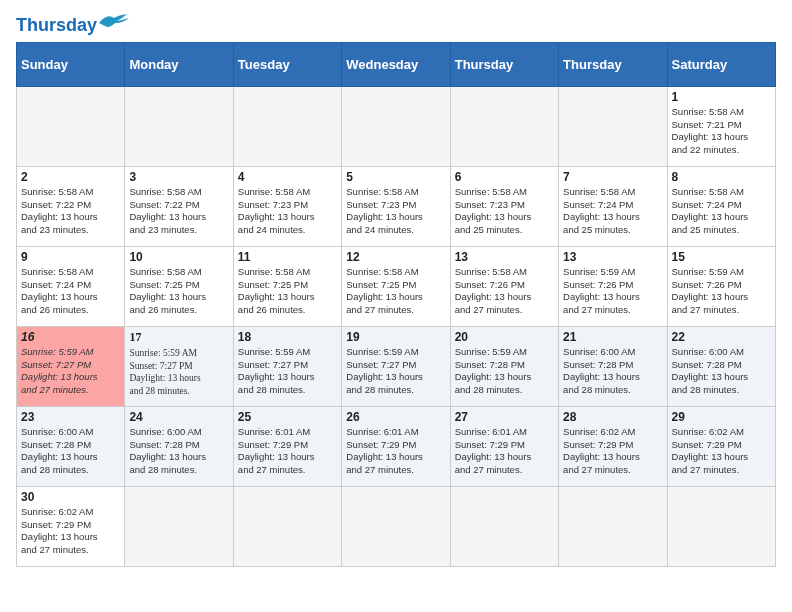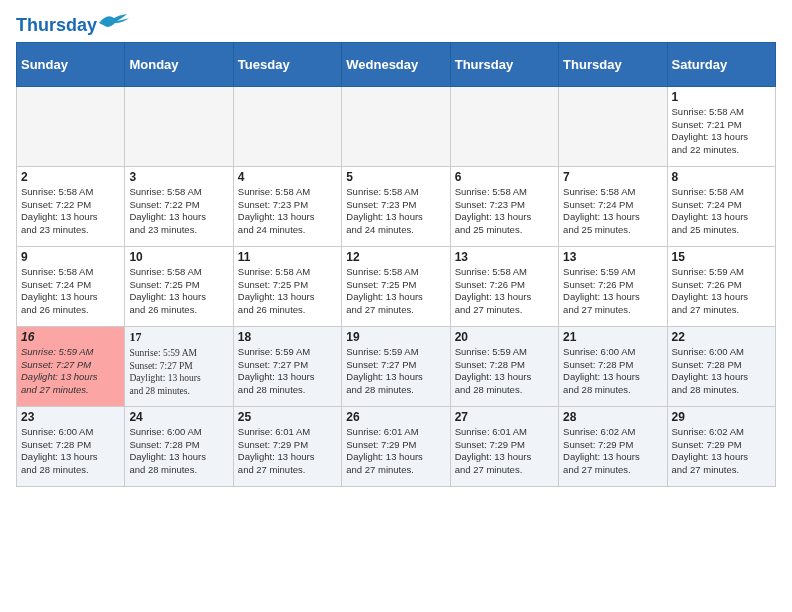--- a/index.html
+++ b/index.html
@@ -247,14 +247,26 @@
         </td>
         <td style="background: rgb(240, 244, 248);">
           <span class="day-num">28</span>
           <div class="day-info">Sunrise: 6:02 AM<br>Sunset: 7:29 PM<br>Daylight: 13 hours<br>and 27 minutes.</div>
         </td>
         <td style="background: rgb(240, 244, 248);">
           <span class="day-num">29</span>
           <div class="day-info">Sunrise: 6:02 AM<br>Sunset: 7:29 PM<br>Daylight: 13 hours<br>and 27 minutes.</div>
         </td>
       </tr>
+      <tr>
+        <td>
+          <span class="day-num">30</span>
+          <div class="day-info">Sunrise: 6:02 AM<br>Sunset: 7:29 PM<br>Daylight: 13 hours<br>and 27 minutes.</div>
+        </td>
+        <td class="empty"></td>
+        <td class="empty"></td>
+        <td class="empty"></td>
+        <td class="empty"></td>
+        <td class="empty"></td>
+        <td class="empty"></td>
+      </tr>
     </tbody>
 </table>
 
 </body></html>

